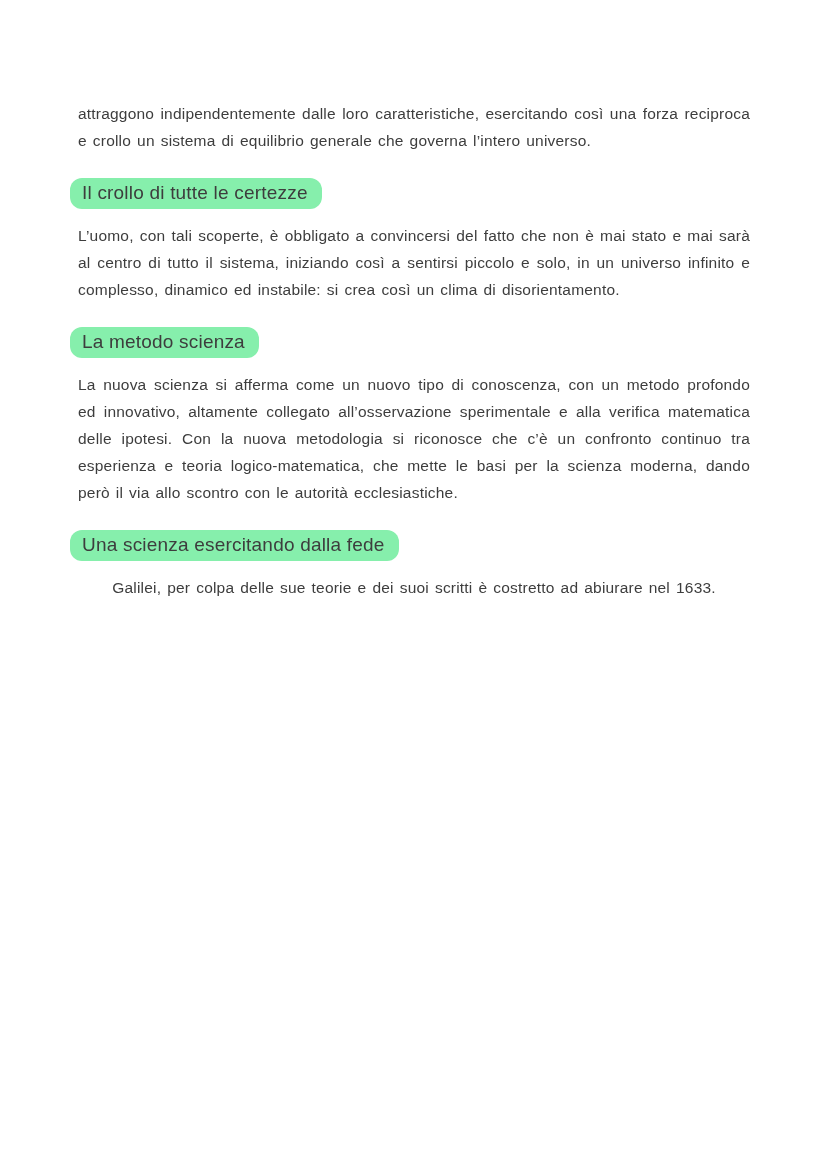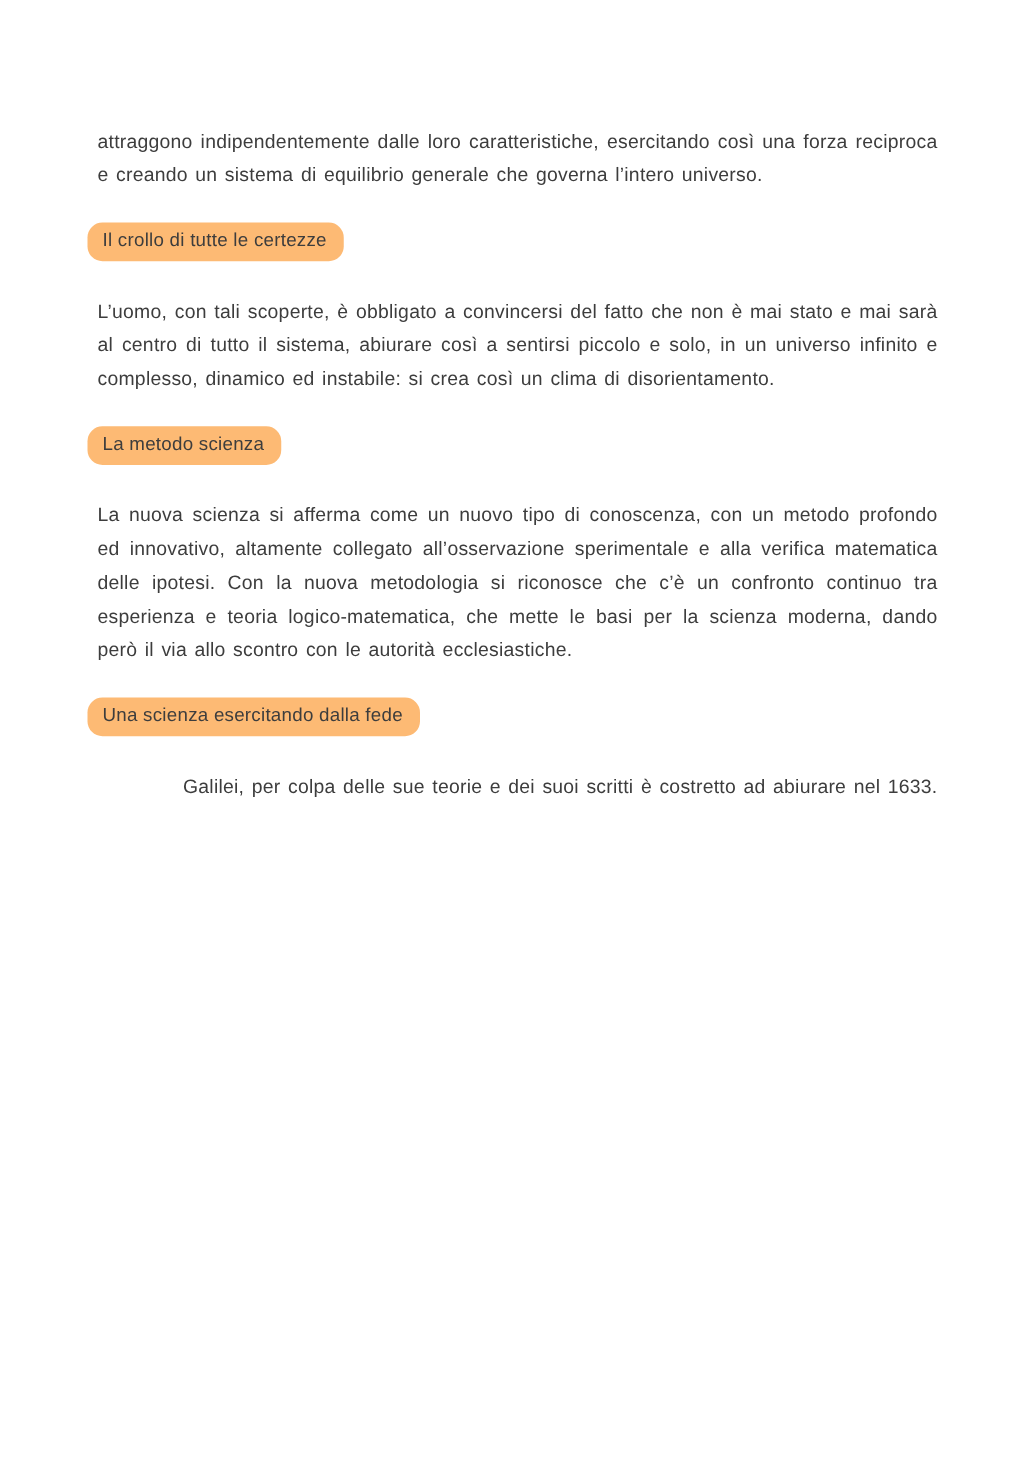--- a/index.html
+++ b/index.html
@@ -27,48 +27,48 @@
     color: #3d3d3d;
     font-size: 15.5px;
     line-height: 27px;
     text-align: justify;
     letter-spacing: 0.2px;
     word-spacing: 1.5px;
     margin-bottom: 24px;
   }
 
   .doc-paragraph.last {
-    text-align: right;
+    text-align: center;
   }
 
   .section-heading {
     display: inline-block;
-    background: #fdba74;
+    background: #86efac;
     color: #3d3d3d;
-    font-size: 15px;
+    font-size: 19px;
     line-height: 18px;
     padding: 6px 14px 7px 12px;
     border-radius: 12px;
     margin-left: -8px;
-    margin-bottom: 27px;
+    margin-bottom: 13px;
     letter-spacing: 0.2px;
   }
 
   .section { margin-bottom: 0; }
 </style>
 </head>
 <body>
 
 <div class="page">
 
-  <p class="doc-paragraph">attraggono indipendentemente dalle loro caratteristiche, esercitando così una forza reciproca e creando un sistema di equilibrio generale che governa l’intero universo.</p>
+  <p class="doc-paragraph">attraggono indipendentemente dalle loro caratteristiche, esercitando così una forza reciproca e crollo un sistema di equilibrio generale che governa l’intero universo.</p>
 
   <div class="section">
     <div class="section-heading">Il crollo di tutte le certezze</div>
-    <p class="doc-paragraph">L’uomo, con tali scoperte, è obbligato a convincersi del fatto che non è mai stato e mai sarà al centro di tutto il sistema, abiurare così a sentirsi piccolo e solo, in un universo infinito e complesso, dinamico ed instabile: si crea così un clima di disorientamento.</p>
+    <p class="doc-paragraph">L’uomo, con tali scoperte, è obbligato a convincersi del fatto che non è mai stato e mai sarà al centro di tutto il sistema, iniziando così a sentirsi piccolo e solo, in un universo infinito e complesso, dinamico ed instabile: si crea così un clima di disorientamento.</p>
   </div>
 
   <div class="section">
     <div class="section-heading">La metodo scienza</div>
     <p class="doc-paragraph">La nuova scienza si afferma come un nuovo tipo di conoscenza, con un metodo profondo ed innovativo, altamente collegato all’osservazione sperimentale e alla verifica matematica delle ipotesi. Con la nuova metodologia si riconosce che c’è un confronto continuo tra esperienza e teoria logico-matematica, che mette le basi per la scienza moderna, dando però il via allo scontro con le autorità ecclesiastiche.</p>
   </div>
 
   <div class="section">
     <div class="section-heading">Una scienza esercitando dalla fede</div>
     <p class="doc-paragraph last">Galilei, per colpa delle sue teorie e dei suoi scritti è costretto ad abiurare nel 1633.</p>

